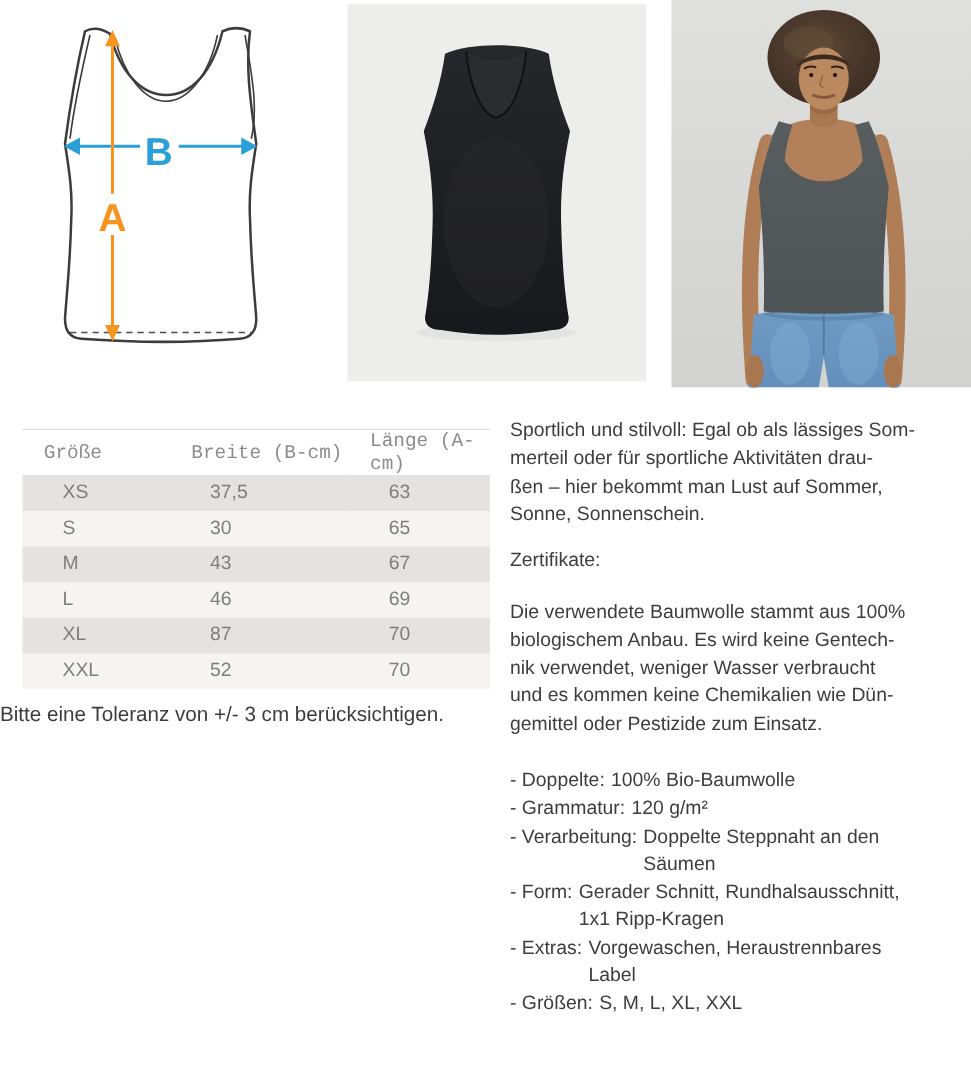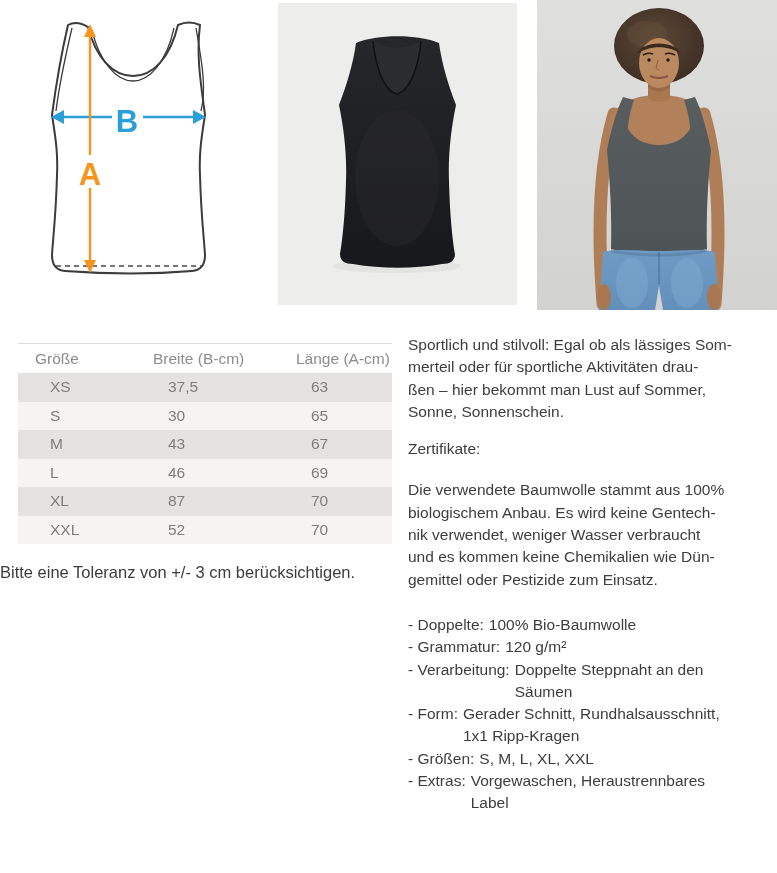--- a/index.html
+++ b/index.html
@@ -9,21 +9,21 @@
   
   .diagram{position:absolute;left:20px;top:10px;width:230px;height:300px;}
   .photo-mid{position:absolute;left:278px;top:3px;width:239px;height:302px;background:#EDEDEB;}
   .photo-model{position:absolute;left:537px;top:0;width:240px;height:310px;}
   .photo-mid svg,.photo-model svg{display:block;width:100%;height:100%;}
 
   
   table.size-table{position:absolute;left:18px;top:343px;width:374px;border-collapse:collapse;
         border-top:1px solid #DCDCDC;font-size:15.5px;color:#7E7E7E;table-layout:fixed;}
   table.size-table col.c1{width:118px;} table.size-table col.c2{width:143px;}
-  table.size-table th{font-weight:400;color:#8C8C8C;text-align:left;height:29px;padding:0 0 0 17px;}
+  table.size-table th{font-weight:400;color:#8C8C8C;text-align:left;height:29px;padding:0 0 0 17px;font-family:Liberation Mono, monospace;}
   table.size-table td{height:28.5px;padding:0 0 0 32px;}
   tr.shade{background:#E5E3E1;} tr.light{background:#F5F4F2;}
 
   .tolerance{position:absolute;left:0;top:563px;width:412px;text-align:left;
         font-size:16.5px;color:#3D3D3D;}
 
   
   .description{position:absolute;left:408px;top:334px;width:364px;font-size:15.5px;
         line-height:22.3px;color:#3D3D3D;}
   .description p{margin:0 0 15px 0;white-space:pre-line;}
@@ -211,24 +211,24 @@
         <span class="hang-label">- Verarbeitung:</span>
         <span class="hang-value">Doppelte Steppnaht an den
 Säumen</span>
       </div>
       <div class="hang-row">
         <span class="hang-label">- Form:</span>
         <span class="hang-value">Gerader Schnitt, Rundhalsausschnitt,
 1x1 Ripp-Kragen</span>
       </div>
       <div class="hang-row">
-        <span class="hang-label">- Größen:</span>
-        <span class="hang-value">S, M, L, XL, XXL</span>
-      </div>
-      <div class="hang-row">
         <span class="hang-label">- Extras:</span>
         <span class="hang-value">Vorgewaschen, Heraustrennbares
 Label</span>
       </div>
+      <div class="hang-row">
+        <span class="hang-label">- Größen:</span>
+        <span class="hang-value">S, M, L, XL, XXL</span>
+      </div>
     </div>
   </div>
 
 </div>
 
 </body></html>

